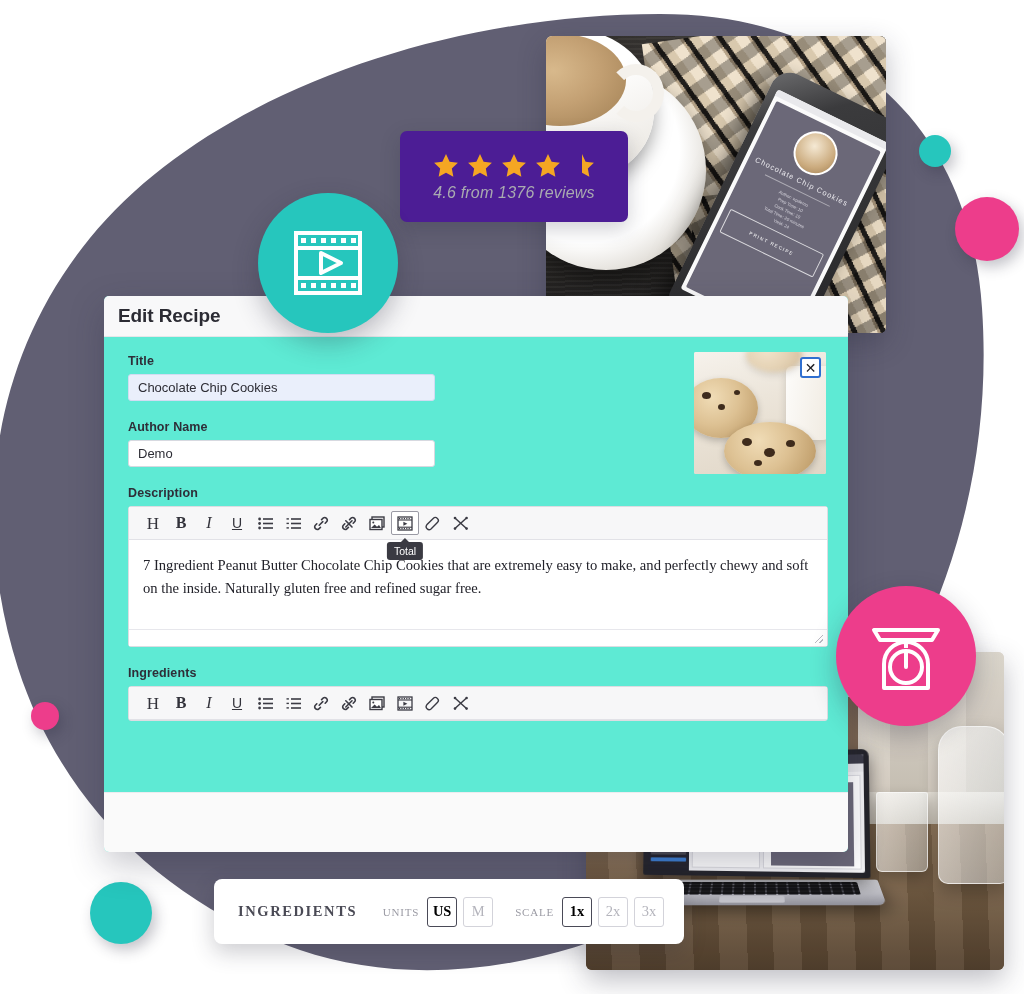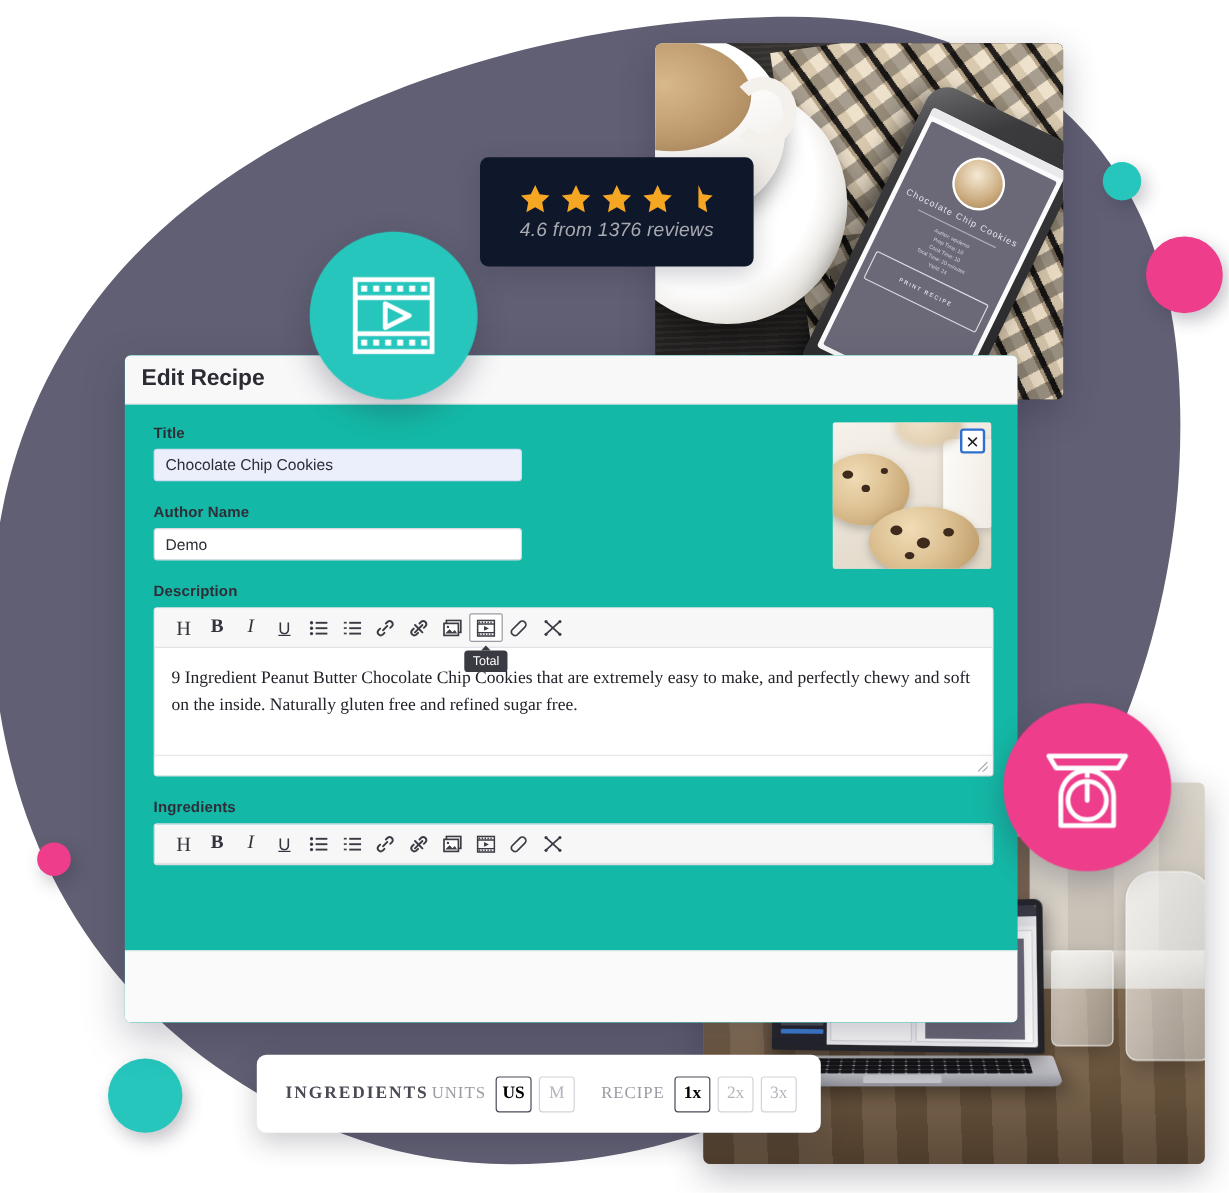--- a/index.html
+++ b/index.html
@@ -205,21 +205,21 @@
   .lp-bottle {
     position:absolute; left:352px; top:74px; width:72px; height:158px;
     background:linear-gradient(100deg, rgba(255,255,255,.6), rgba(222,230,236,.42));
     border:1px solid rgba(255,255,255,.65); border-radius:24px 24px 10px 10px;
     box-shadow:0 8px 18px rgba(0,0,0,.25);
   }
 
   
   #rating-card {
     position:absolute; left:400px; top:131px; width:228px; height:91px;
-    background:#0f172a; border-radius:7px; z-index:7;
+    background:#4c1d95; border-radius:7px; z-index:7;
     box-shadow:0 7px 20px rgba(40,40,60,.22);
     display:flex; flex-direction:column; align-items:center; justify-content:center; gap:4px;
   }
   .stars { display:flex; gap:6px; align-items:center; }
   .star { width:28px; height:28px; display:block; }
   .rating-text {
     font-family:"Liberation Sans", sans-serif; font-style:italic;
     font-size:16px; color:#a9aab0; letter-spacing:.2px;
   }
 
@@ -234,21 +234,21 @@
   #scale-badge {
     position:absolute; left:836px; top:586px; width:140px; height:140px;
     border-radius:50%; background:#ed3d8b; z-index:9;
     box-shadow:0 10px 26px rgba(40,40,60,.30);
     display:flex; align-items:center; justify-content:center;
   }
 
   
   #edit-card {
     position:absolute; left:104px; top:296px; width:744px; height:556px;
-    background:#14b8a6; border-radius:5px; z-index:6;
+    background:#5eead4; border-radius:5px; z-index:6;
     box-shadow:0 12px 34px rgba(40,40,60,.26);
     overflow:hidden;
   }
   .card-header {
     height:41px; background:#f8f8f9; border-bottom:1px solid #e6e6e9;
     display:flex; align-items:center; padding:0 0 0 14px;
   }
   .card-header h1 {
     font-size:19px; font-weight:bold; color:#2b2b33; letter-spacing:-.1px;
   }
@@ -356,21 +356,21 @@
     background:#fff; border-radius:8px; z-index:10;
     box-shadow:0 8px 22px rgba(40,40,60,.24);
     display:flex; align-items:center; padding:0 20px 0 24px;
   }
   .ib-title {
     font-family:"Liberation Serif", serif; font-weight:bold;
     font-size:14.5px; letter-spacing:1.6px; color:#4a4a55;
   }
   .ib-right { margin-left:auto; display:flex; align-items:center; gap:6px; }
   .ib-caption {
-    font-family:"Liberation Serif", serif; font-size:14px;
+    font-family:"Liberation Serif", serif; font-size:11px;
     letter-spacing:.8px; color:#9b9ba4; margin-right:2px;
   }
   .toggle {
     width:30px; height:30px; border:1px solid #d3d3da; border-radius:3px;
     display:flex; align-items:center; justify-content:center;
     font-family:"Liberation Serif", serif; font-size:14.5px; color:#b4b4bc;
   }
   .toggle.on { border-color:#4a4a57; color:#000000; font-weight:bold; }
   .gap-10 { width:10px; }
 </style>
@@ -656,21 +656,21 @@
               </g>
               <g fill="#3b3b44">
                   <circle cx="2" cy="2" r="1.3"></circle>
                   <circle cx="13.6" cy="2" r="1.3"></circle>
                   <circle cx="2" cy="12.6" r="1.3"></circle>
                   <circle cx="13.6" cy="12.6" r="1.3"></circle>
                 </g>
             </svg>
           </div>
         </div>
-        <div class="editor-content">9 Ingredient Peanut Butter Chocolate Chip Cookies that are extremely easy to make, and perfectly chewy and soft on the inside. Naturally gluten free and refined sugar free.</div>
+        <div class="editor-content">7 Ingredient Peanut Butter Chocolate Chip Cookies that are extremely easy to make, and perfectly chewy and soft on the inside. Naturally gluten free and refined sugar free.</div>
         <div class="editor-resize"></div>
       </div>
 
       <div class="spacer-20"></div>
 
       <div class="field-label">Ingredients</div>
       <div class="editor ingr">
         <div class="toolbar">
           <div class="tb-btn">
               <span class="tb-letter h">H</span>
@@ -797,20 +797,20 @@
     <div id="close-btn">✕</div>
   </div>
 
   <div id="ingredients-bar">
     <div class="ib-title">INGREDIENTS</div>
     <div class="ib-right">
       <span class="ib-caption">UNITS</span>
       <div class="toggle on">US</div>
       <div class="toggle">M</div>
       <div class="gap-10"></div>
-      <span class="ib-caption">RECIPE</span>
+      <span class="ib-caption">SCALE</span>
       <div class="toggle on">1x</div>
       <div class="toggle">2x</div>
       <div class="toggle">3x</div>
     </div>
   </div>
 
 </div>
 
 </body></html>

